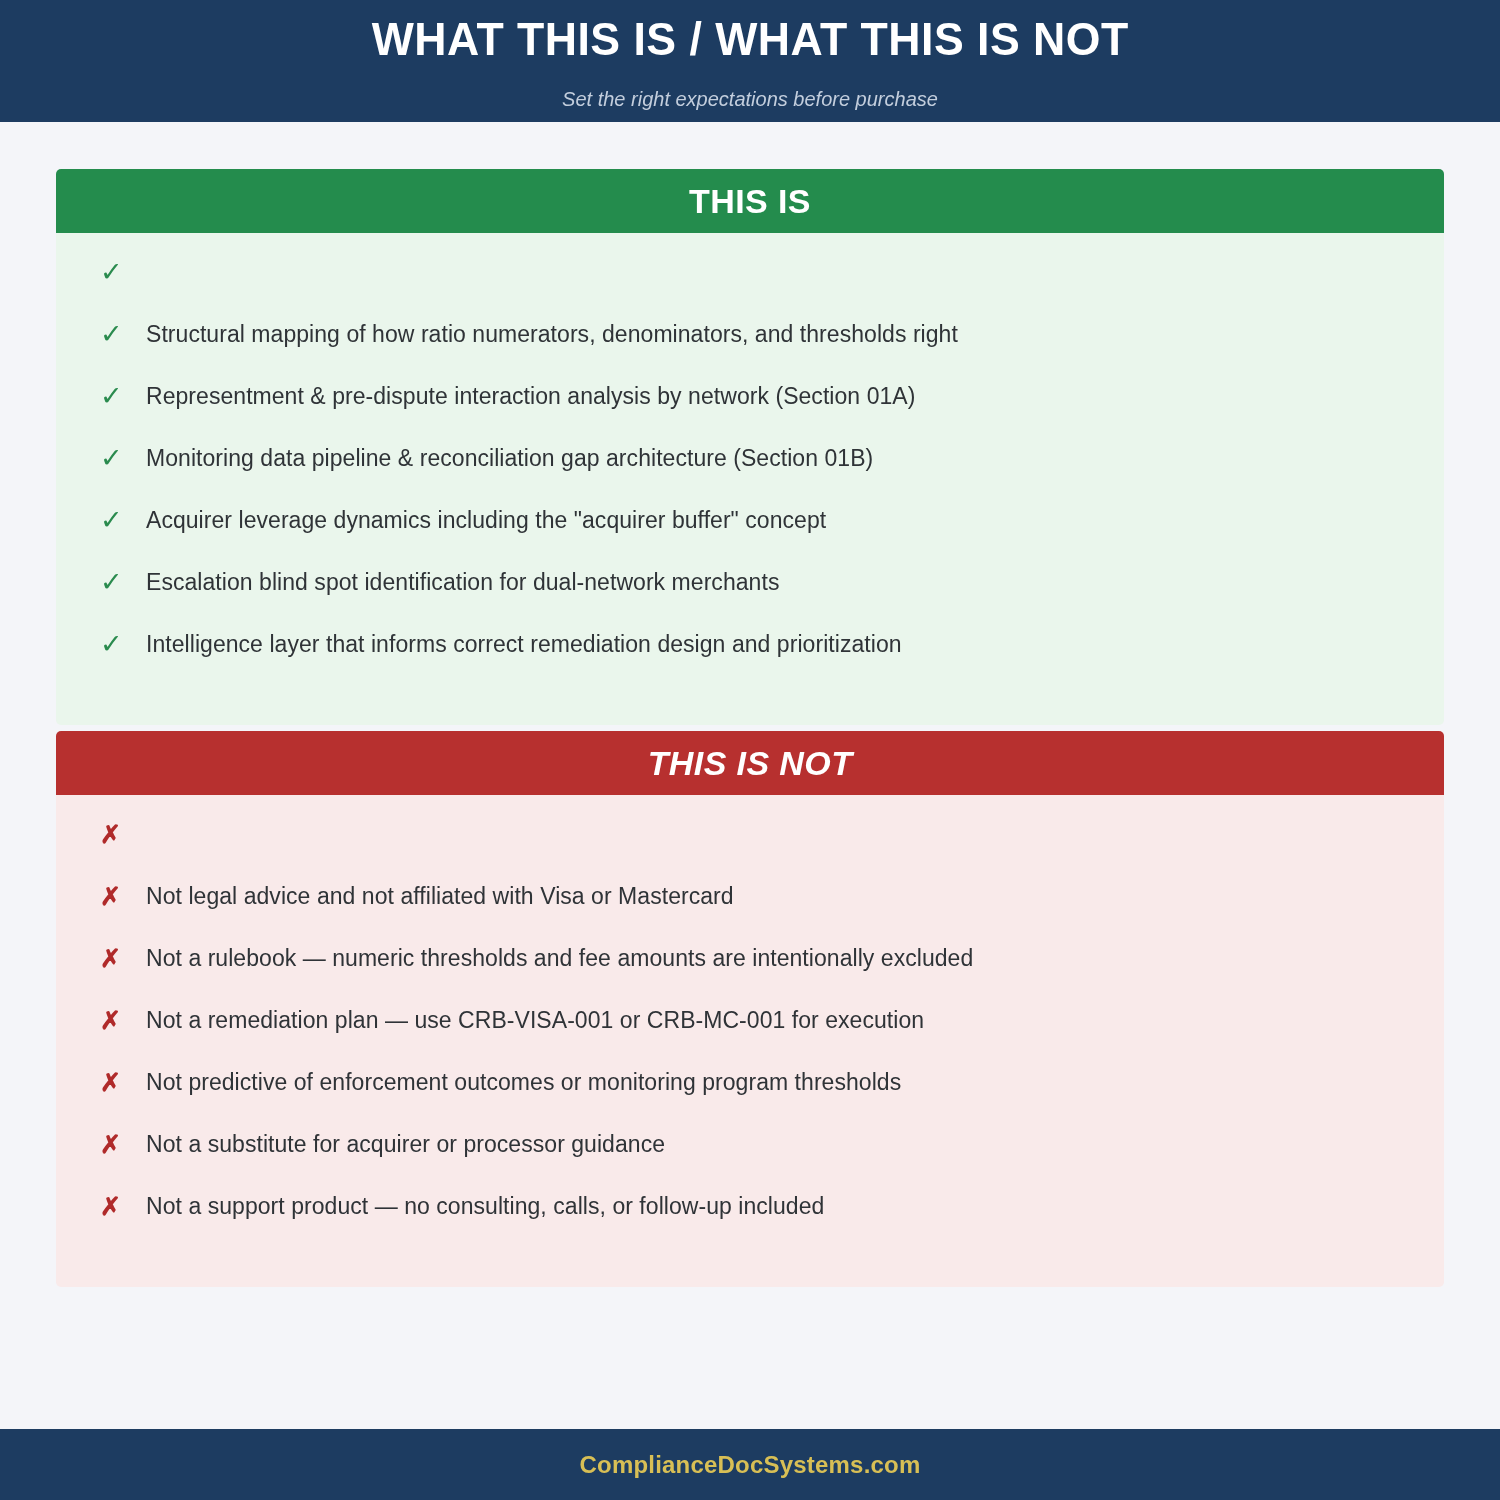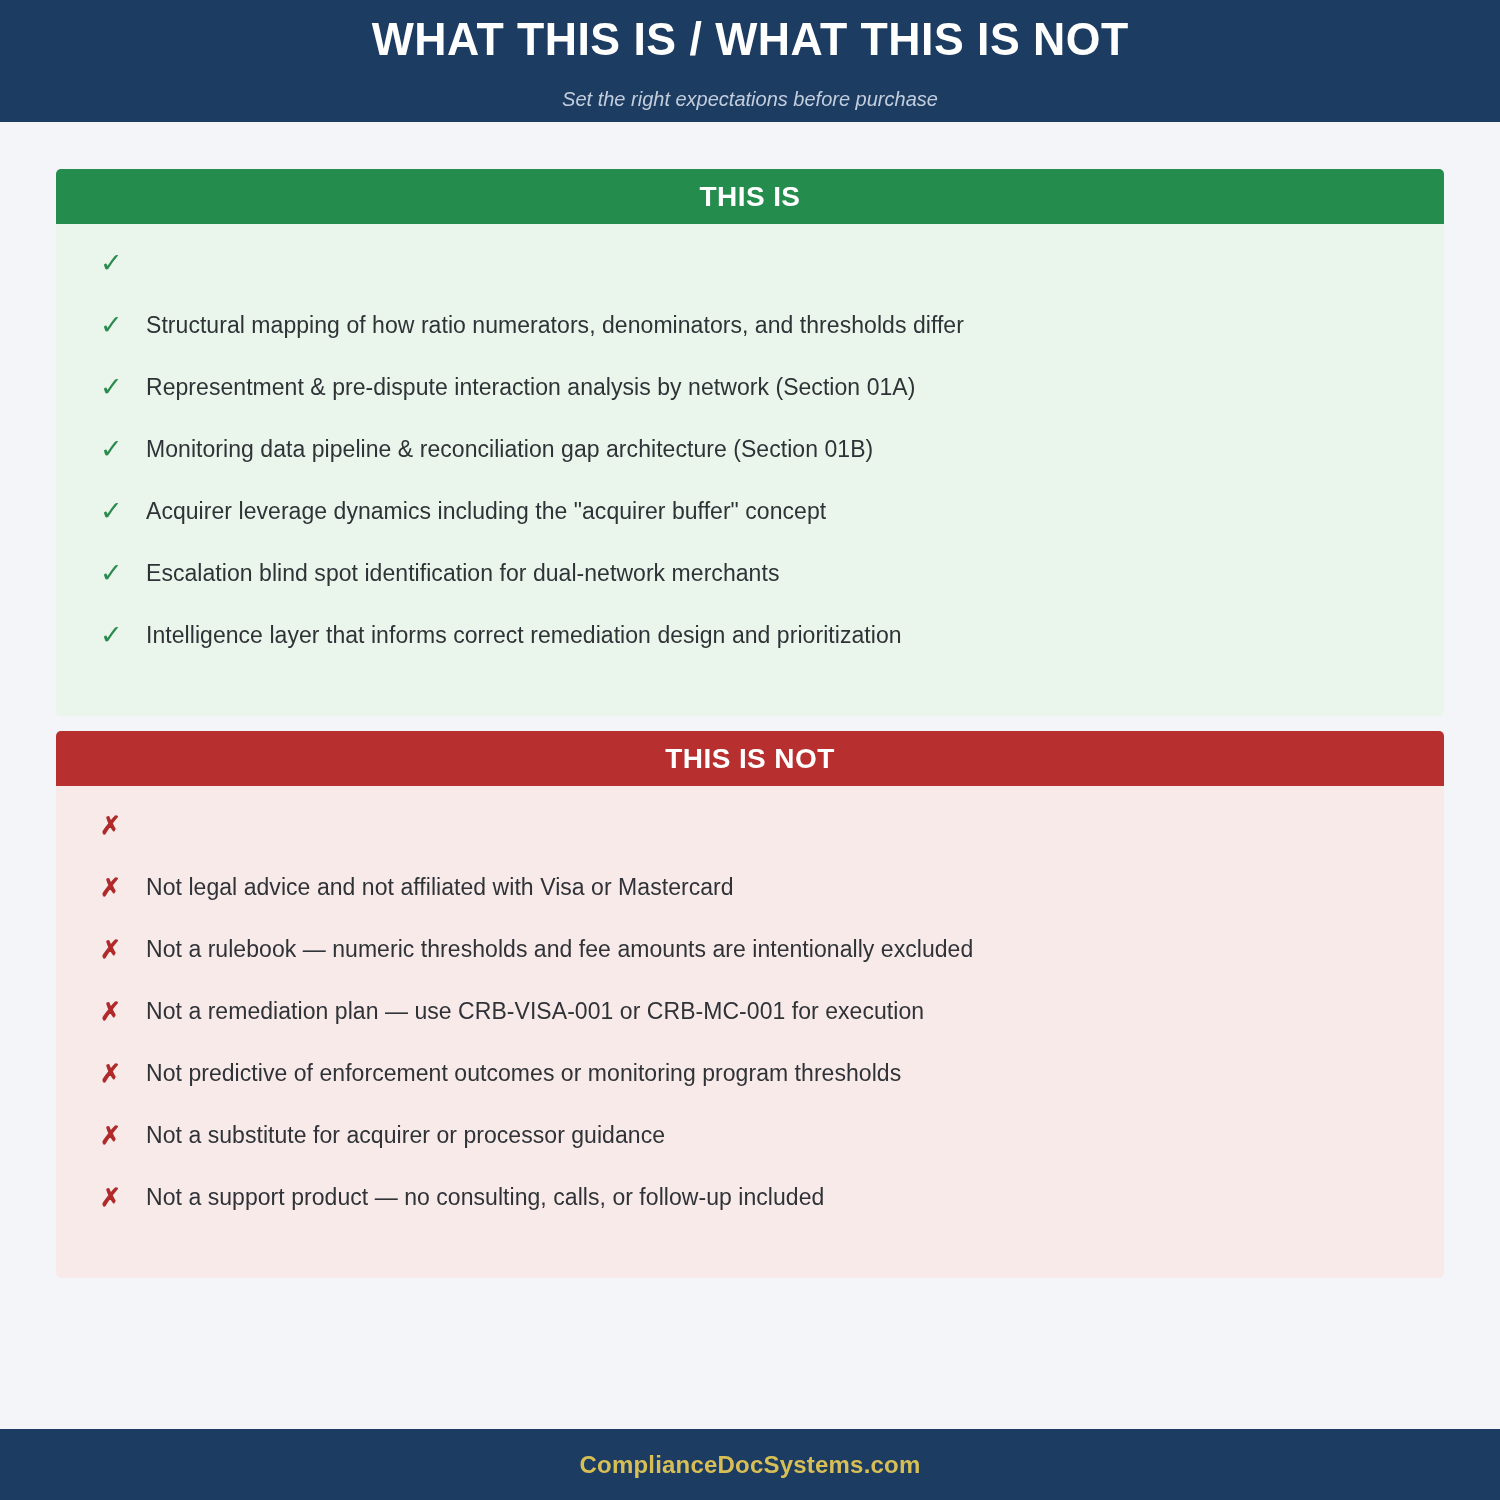--- a/index.html
+++ b/index.html
@@ -56,31 +56,31 @@
     padding:0 56px;
   }
 
   .card {
     width:1388px;
     border-radius:5px;
     overflow:hidden;
   }
 
   .card-header {
-    height:55px;
+    height:64px;
     display:flex;
     align-items:center;
     justify-content:center;
     color:#ffffff;
-    font-size:28px;
+    font-size:34px;
     font-weight:bold;
     letter-spacing:0.4px;
   }
   .card-header.is     { background:#248c4d; }
-  .card-header.isnot  { background:#b7302f; }
+  .card-header.isnot  { background:#b7302f;font-style:italic; }
 
   .card-body {
     padding:24px 0 34px 0;
   }
   .card-body.is    { background:#eaf6ec; }
   .card-body.isnot { background:#f9eaea; }
 
   .item {
     display:flex;
     align-items:flex-start;
@@ -137,21 +137,21 @@
 
     <div class="card card-is">
       <div class="card-header is">THIS IS</div>
       <div class="card-body is">
 
         <div class="item">
           <span class="item-mark check">✓</span>
         </div>
         <div class="item">
           <span class="item-mark check">✓</span>
-          <span class="item-text">Structural mapping of how ratio numerators, denominators, and thresholds differ</span>
+          <span class="item-text">Structural mapping of how ratio numerators, denominators, and thresholds right</span>
         </div>
         <div class="item">
           <span class="item-mark check">✓</span>
           <span class="item-text">Representment &amp; pre-dispute interaction analysis by network (Section 01A)</span>
         </div>
         <div class="item">
           <span class="item-mark check">✓</span>
           <span class="item-text">Monitoring data pipeline &amp; reconciliation gap architecture (Section 01B)</span>
         </div>
         <div class="item">

